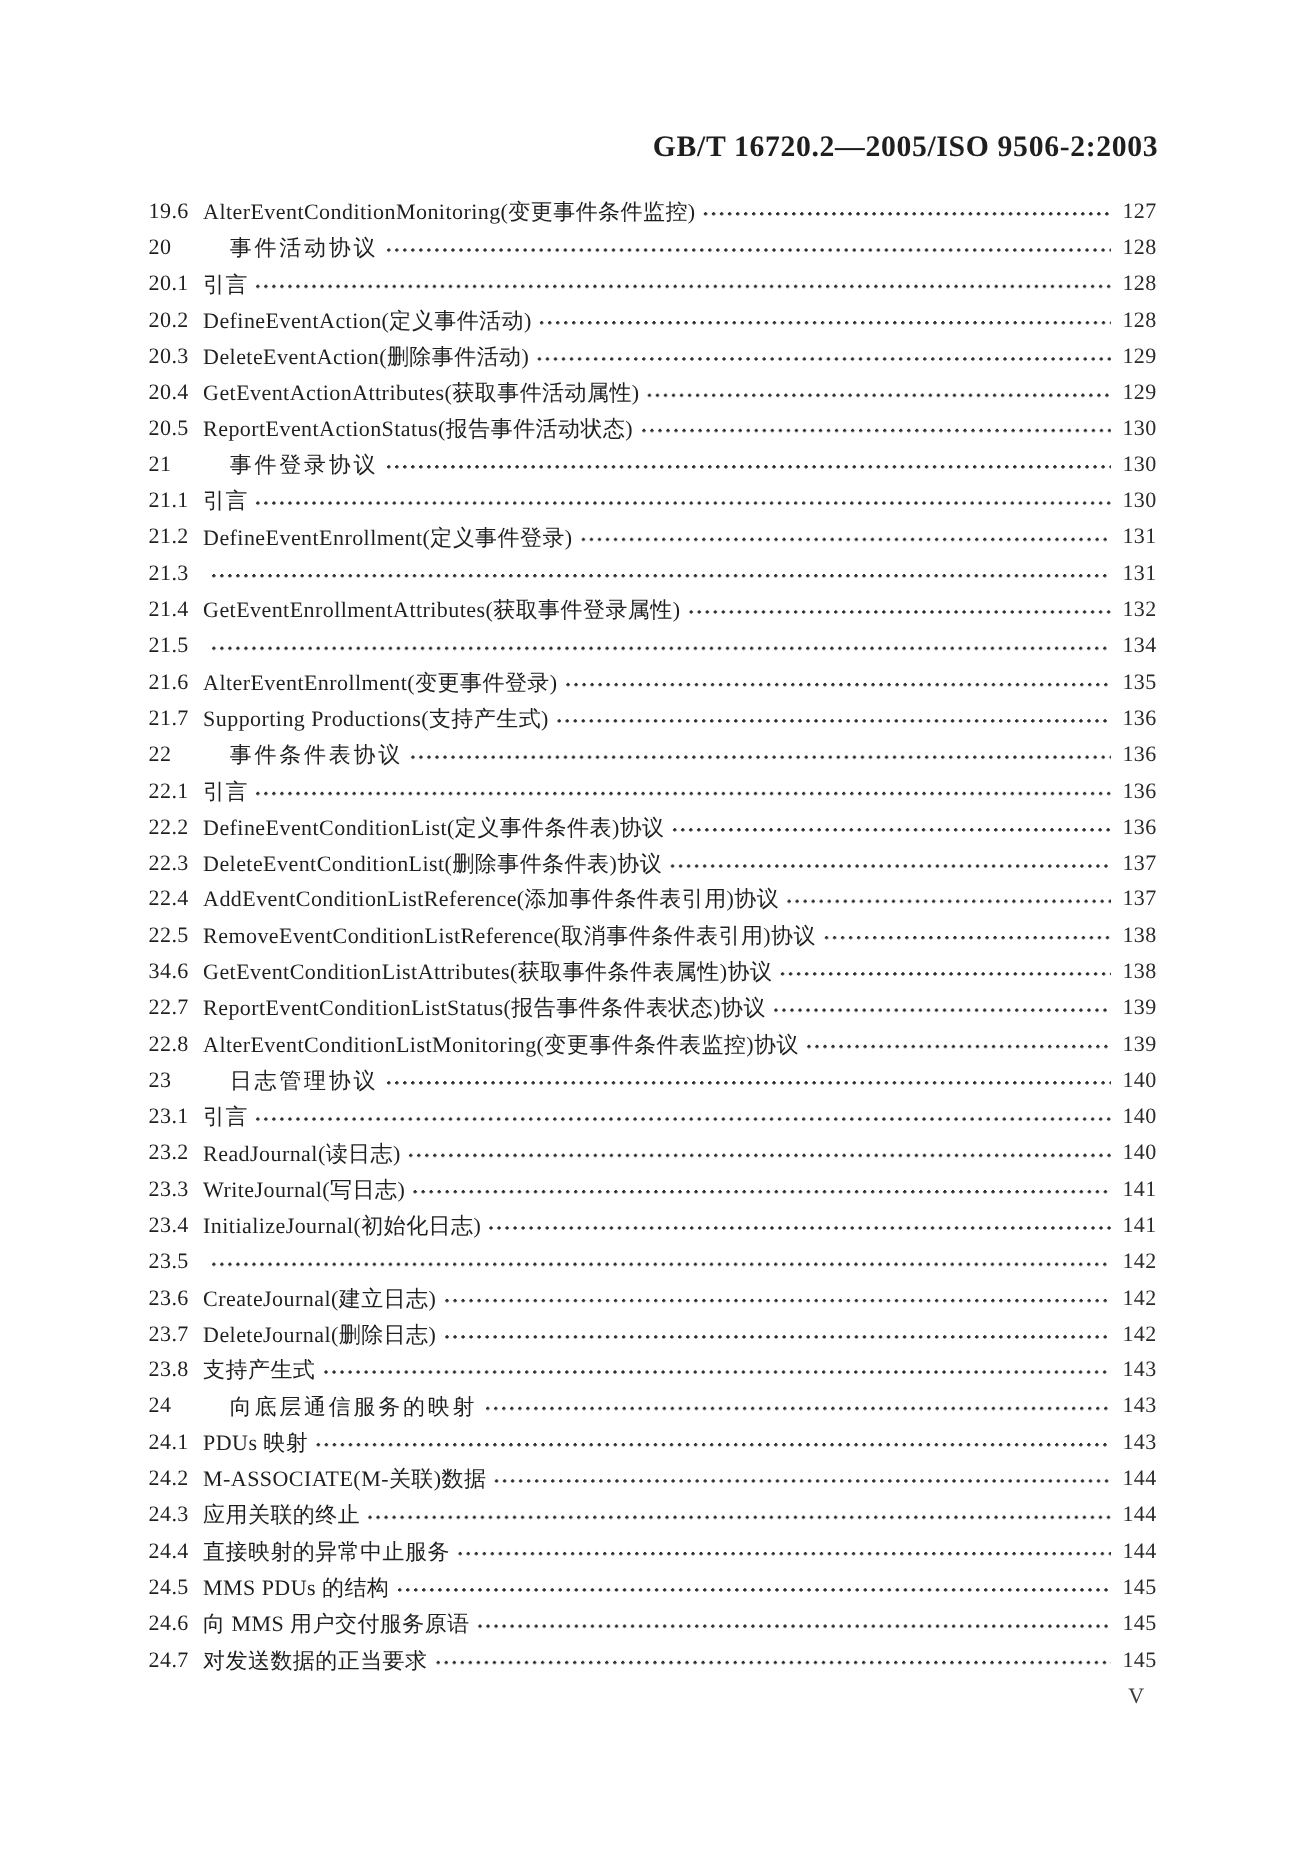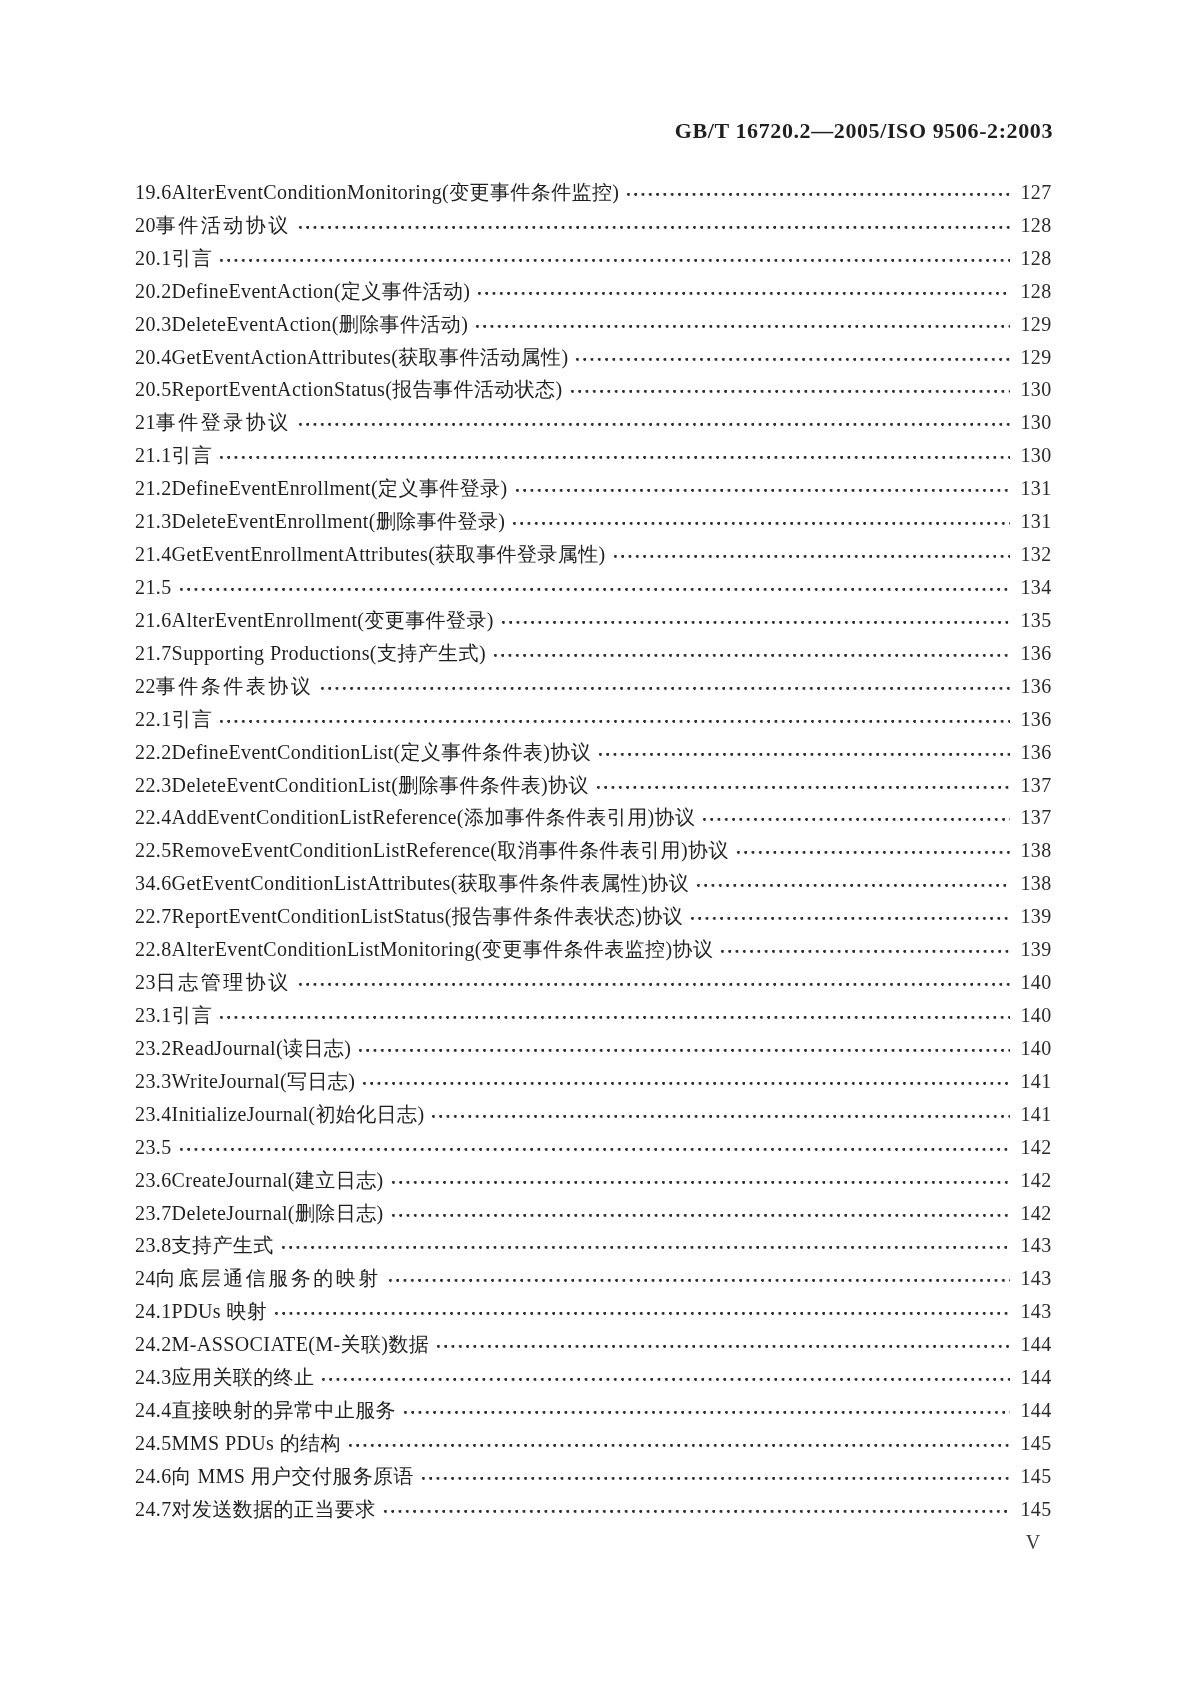--- a/index.html
+++ b/index.html
@@ -16,47 +16,49 @@
     color: #1f1f1f;
   }
   .page {
     position: absolute;
     inset: 0;
   }
   .header {
     position: absolute;
     top: 118px;
     right: 138px;
-    font-size: 22px;
+    font-size: 27px;
     font-weight: bold;
     letter-spacing: 0.6px;
     white-space: nowrap;
   }
   .toc {
     position: absolute;
     left: 135px;
     right: 138px;
     top: 176px;
   }
   .row {
     display: flex;
     align-items: center;
     height: 32.93px;
     font-size: 20px;
     letter-spacing: 0.4px;
     white-space: nowrap;
   }
   .num {
     flex: 0 0 auto;
+    margin-right: 13px;
   }
   .title {
     flex: 0 0 auto;
   }
   .row.chapter .title {
     letter-spacing: 2.5px;
+    margin-left: 40px;
   }
   .leader {
     flex: 1 1 auto;
     height: 5px;
     margin: 0 9px 0 7px;
     position: relative;
     top: 2px;
     background-image: radial-gradient(circle at 2.4px 2.4px, #2c2c2c 1.25px, rgba(0,0,0,0) 1.6px);
     background-size: 7.3px 5px;
     background-repeat: repeat-x;
@@ -151,21 +153,20 @@
 
     <div class="row sub">
       <span class="num">21.2</span>
       <span class="title">DefineEventEnrollment(定义事件登录)</span>
       <span class="leader"></span>
       <span class="pg">131</span>
     </div>
 
     <div class="row sub">
       <span class="num">21.3</span>
-      <span class="title">DeleteEventEnrollment(删除事件登录)</span>
       <span class="leader"></span>
       <span class="pg">131</span>
     </div>
 
     <div class="row sub">
       <span class="num">21.4</span>
       <span class="title">GetEventEnrollmentAttributes(获取事件登录属性)</span>
       <span class="leader"></span>
       <span class="pg">132</span>
     </div>

